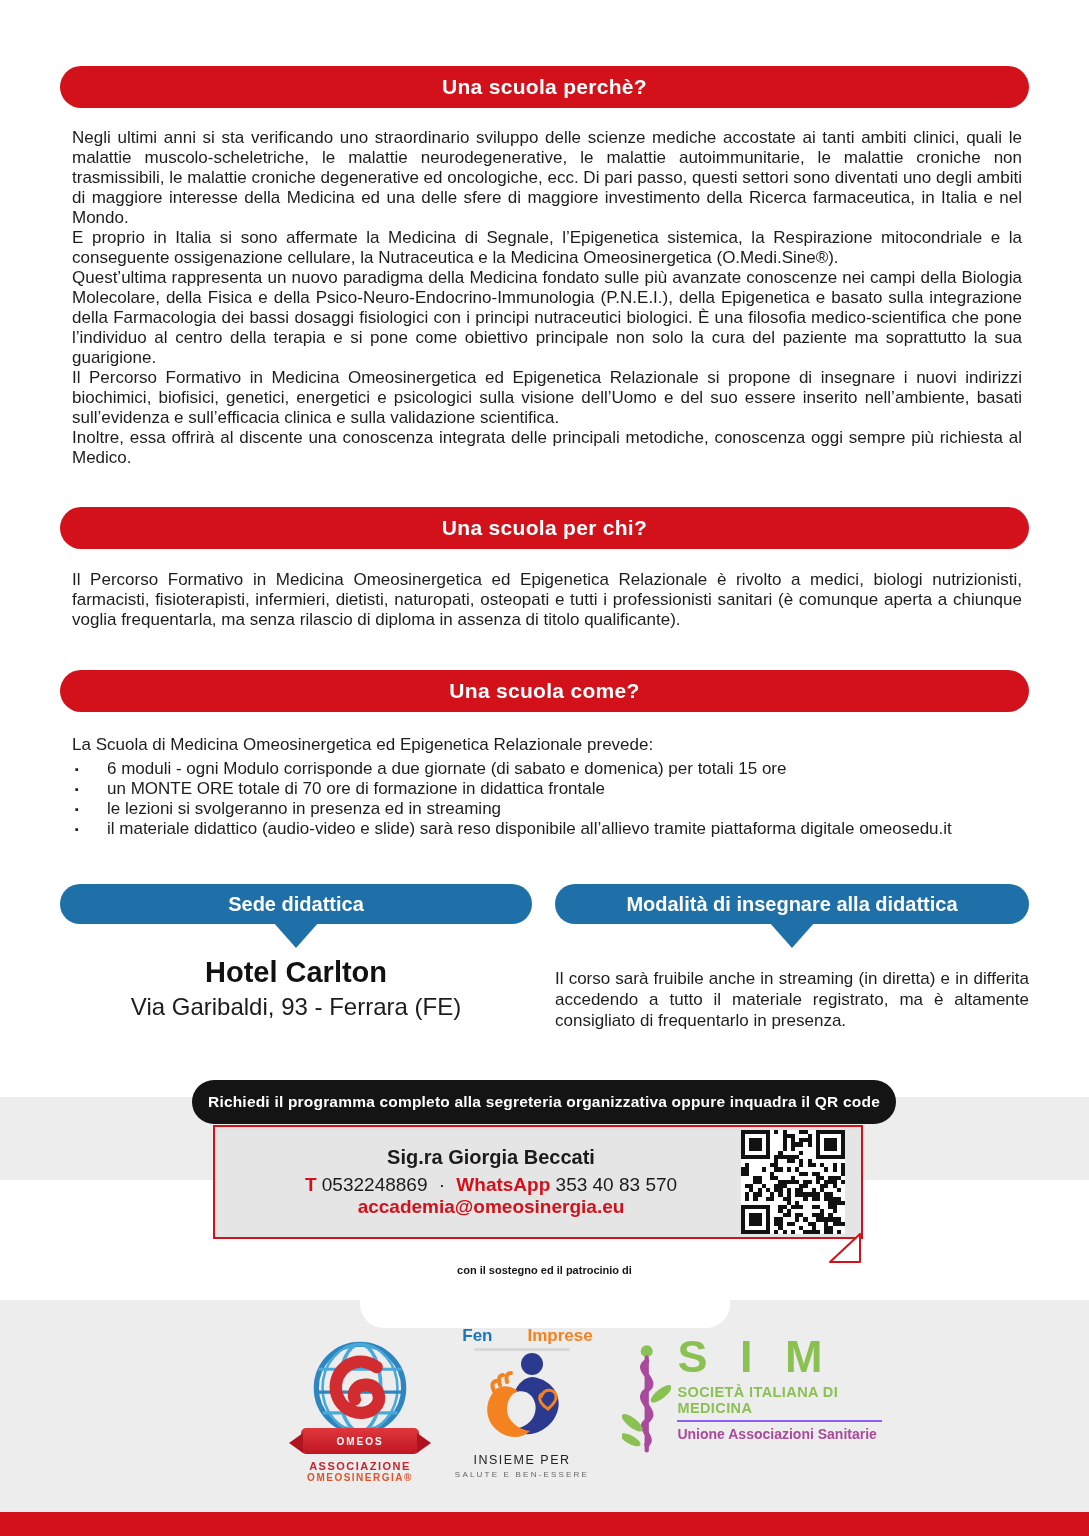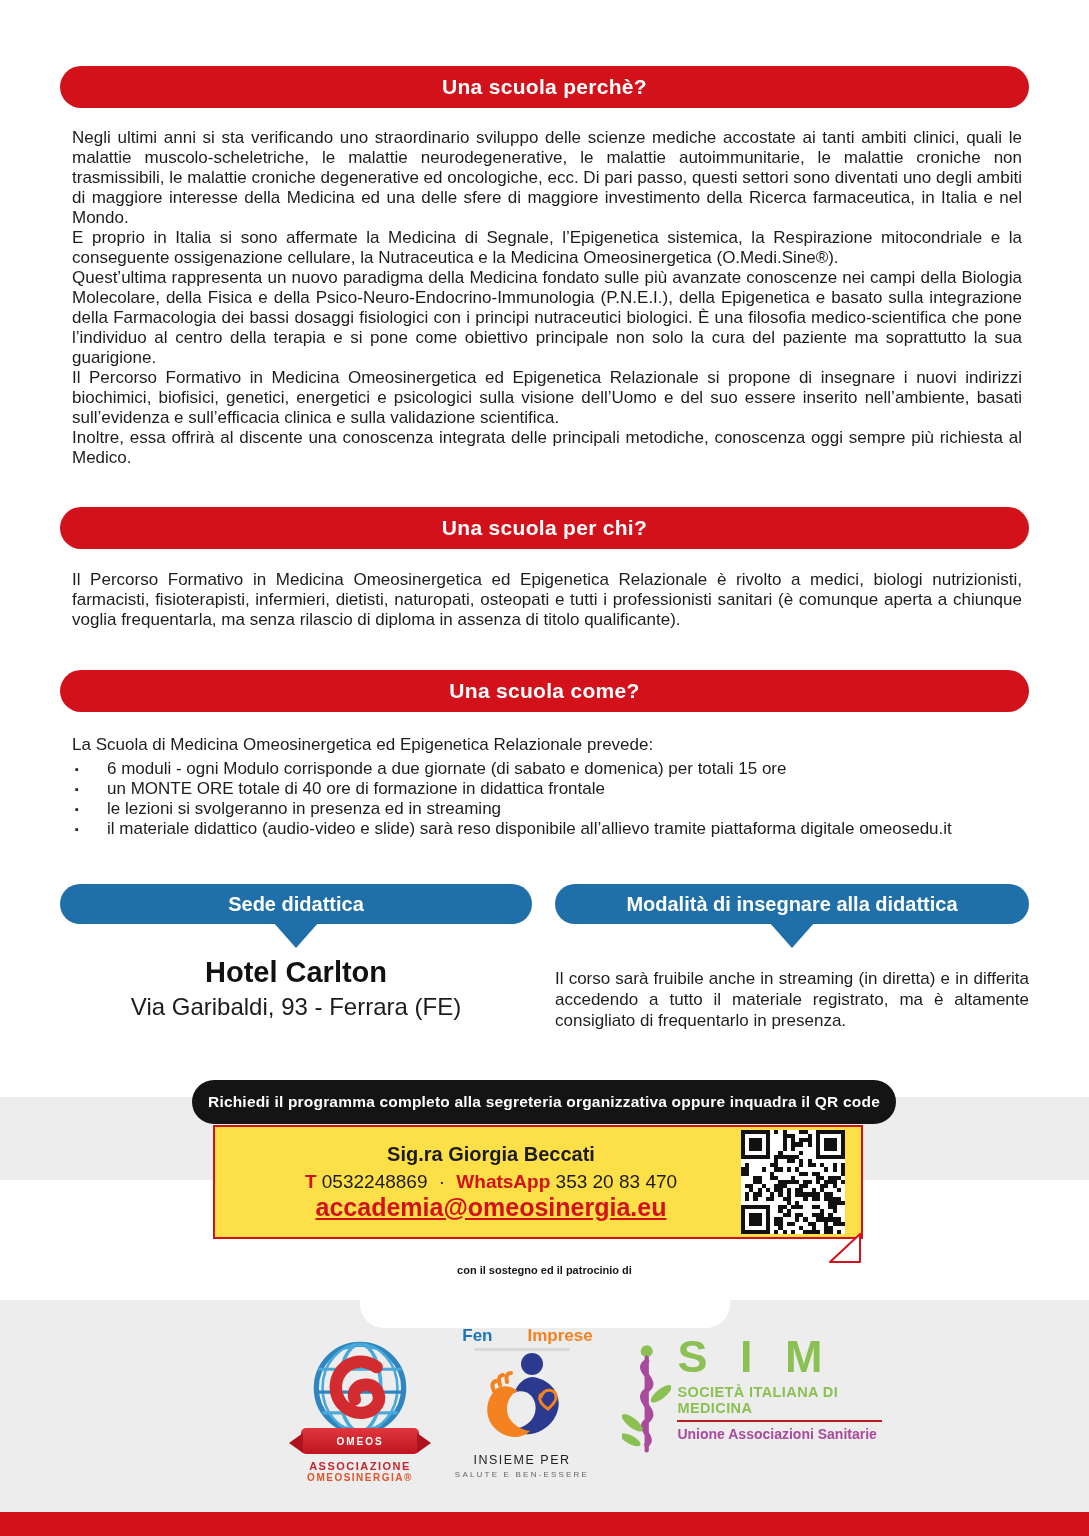--- a/index.html
+++ b/index.html
@@ -44,29 +44,29 @@
   .address{margin-top:4px;text-align:center;font-size:24px;color:#1c1c1c;}
   .att-text{margin-top:20px;font-size:17px;line-height:21px;text-align:justify;}
   
   .gray-band{position:absolute;left:0;top:1097px;width:100%;height:83px;background:var(--gray);z-index:1;}
   .black-pill{
     position:absolute;left:192px;top:1080px;width:704px;height:44px;border-radius:22px;
     background:var(--pill-black);color:#fff;font-size:15.5px;font-weight:bold;
     display:flex;align-items:center;justify-content:center;z-index:3;letter-spacing:.2px;
   }
   .contact-box{
-    position:absolute;left:213px;top:1125px;width:650px;height:114px;background:#fde047;
+    position:absolute;left:213px;top:1125px;width:650px;height:114px;background:#e5e5e5;
     border:2px solid var(--red);z-index:2;display:flex;align-items:center;box-sizing:border-box;
   }
   .contact-info{flex:1;text-align:center;padding-left:26px;}
   .c-name{font-size:20px;font-weight:bold;color:#1b1b1b;}
   .c-line{margin-top:5px;font-size:19px;color:#1b1b1b;}
   .c-line .rb{color:var(--red);font-weight:bold;}
   .c-line .sep{margin:0 6px;}
-  .c-mail{font-size:25px;font-weight:bold;color:var(--red);text-decoration:underline;}
+  .c-mail{font-size:19px;font-weight:bold;color:var(--red);}
   .qr-wrap{flex:0 0 104px;height:104px;margin-right:16px;}
   .dogear{position:absolute;right:-2px;bottom:-28px;}
   
   .patron-head{position:absolute;left:0;top:1264px;width:100%;text-align:center;
     font-size:11px;font-weight:bold;color:#161616;z-index:2;}
   .gray-section{position:absolute;left:0;top:1300px;width:100%;height:212px;background:var(--gray);}
   .white-tab{position:absolute;left:50%;top:0;transform:translateX(-50%);
     width:370px;height:28px;background:#fff;border-radius:0 0 24px 24px;}
   .red-footer{position:absolute;left:0;top:1512px;width:100%;height:24px;background:var(--red);}
   
@@ -84,21 +84,21 @@
   .logo-fen{left:452px;top:26px;width:140px;}
   .fen-brand{display:flex;align-items:center;justify-content:center;gap:11px;font-size:17px;font-weight:bold;}
   .fen-brand .fen{color:#1b75bb;}
   .fen-brand .imp{color:var(--fen-orange);margin-left:24px;}
   .fen-strip{margin:2px auto 0 auto;width:96px;height:3px;background:#d8d8d8;border-radius:2px;}
   .fen-t1{margin-top:2px;font-size:12.5px;letter-spacing:1.5px;color:#222;}
   .fen-t2{margin-top:3px;font-size:8px;letter-spacing:2.2px;color:#666;}
   .logo-sim{left:622px;top:34px;width:260px;display:flex;text-align:left;}
   .sim-text{margin-left:6px;}
   .sim-acronym{font-size:45px;line-height:46px;font-weight:bold;color:var(--sim-green);letter-spacing:10px;}
-  .sim-l1{margin-top:4px;padding-bottom:4px;border-bottom:2px solid #b91c1c;
+  .sim-l1{margin-top:4px;padding-bottom:4px;border-bottom:2px solid #8b5cf6;
     font-size:14.5px;font-weight:bold;color:var(--sim-green);letter-spacing:.4px;}
   .sim-l2{margin-top:4px;font-size:14px;font-weight:bold;color:var(--sim-purple);}
 </style>
 </head>
 <body>
 
 <div class="page">
 
   <div class="pill" style="top:66px">
     <span>Una scuola perchè?</span>
@@ -123,21 +123,21 @@
   </div>
   <div class="tb" style="top:735px">
     <p>La Scuola di Medicina Omeosinergetica ed Epigenetica Relazionale prevede:</p>
     <ul class="bullets">
       <li>
         <span class="bul">▪</span>
         <span class="btx">6 moduli - ogni Modulo corrisponde a due giornate (di sabato e domenica) per totali 15 ore</span>
       </li>
       <li>
         <span class="bul">▪</span>
-        <span class="btx">un MONTE ORE totale di 40 ore di formazione in didattica frontale</span>
+        <span class="btx">un MONTE ORE totale di 70 ore di formazione in didattica frontale</span>
       </li>
       <li>
         <span class="bul">▪</span>
         <span class="btx">le lezioni si svolgeranno in presenza ed in streaming</span>
       </li>
       <li>
         <span class="bul">▪</span>
         <span class="btx">il materiale didattico (audio-video e slide) sarà reso disponibile all’allievo tramite piattaforma digitale omeosedu.it</span>
       </li>
     </ul>
@@ -166,21 +166,21 @@
   </div>
 
   <div class="contact-box">
     <div class="contact-info">
       <div class="c-name">Sig.ra Giorgia Beccati</div>
       <div class="c-line">
         <span class="rb">T</span>
         <span>0532248869</span>
         <span class="sep">·</span>
         <span class="rb">WhatsApp</span>
-        <span>353 20 83 470</span>
+        <span>353 40 83 570</span>
       </div>
       <div class="c-mail">accademia@omeosinergia.eu</div>
     </div>
     <div class="qr-wrap">
       <svg viewBox="0 0 100 100" width="104" height="104" shape-rendering="crispEdges">
         <rect width="100" height="100" fill="#ffffff"></rect>
         <g fill="none" stroke="#111" stroke-width="4">
           <rect x="2" y="2" width="24" height="24"></rect>
           <rect x="74" y="2" width="24" height="24"></rect>
           <rect x="2" y="74" width="24" height="24"></rect>

